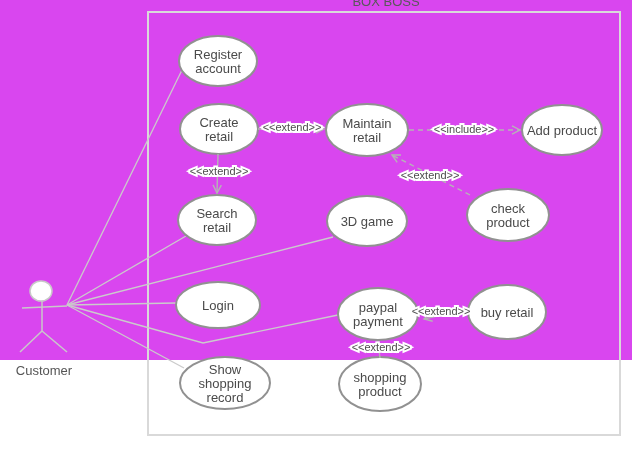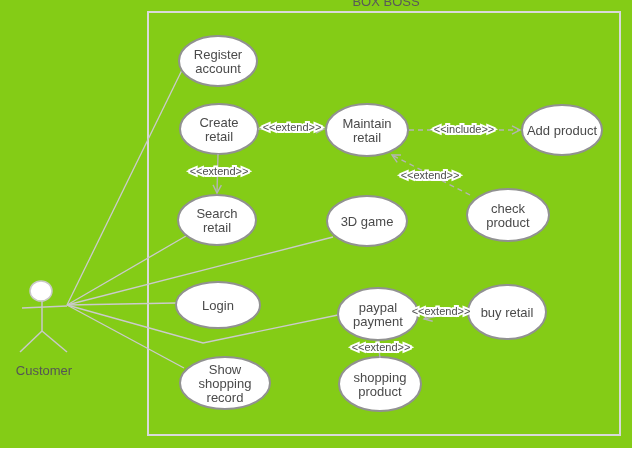--- a/index.html
+++ b/index.html
@@ -7,22 +7,22 @@
     padding: 0;
     width: 632px;
     height: 454px;
     background: #ffffff;
     overflow: hidden;
     font-family: "Liberation Sans", sans-serif;
   }
   #stage {
     position: relative;
     width: 632px;
-    height: 448px;
-    background: #84cc16;
+    height: 360px;
+    background: #d946ef;
   }
   svg { display: block; }
   .boundary { fill: none; stroke: #d9d9d9; stroke-width: 2; }
   .title-label { fill: #595959; font-size: 13px; text-anchor: middle; font-family: "Liberation Sans", sans-serif; }
   .uc-ellipse { fill: #ffffff; stroke: #919191; stroke-width: 2; }
   .uc-label { fill: #4a4a4a; font-size: 13px; text-anchor: middle; font-family: "Liberation Sans", sans-serif; }
   .conn-line { fill: none; stroke: #b5b5b5; stroke-width: 1.4; }
   .conn-dashed { stroke-dasharray: 5 4; }
   .conn-arrow { fill: none; stroke: #b5b5b5; stroke-width: 1.4; }
   .conn-label { fill: #4d4d4d; font-size: 11px; text-anchor: middle;

